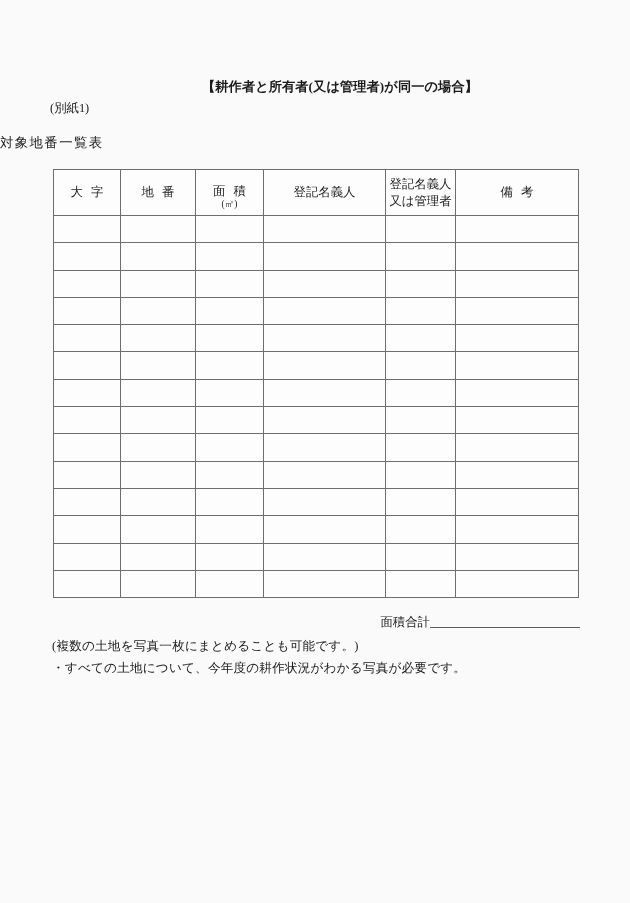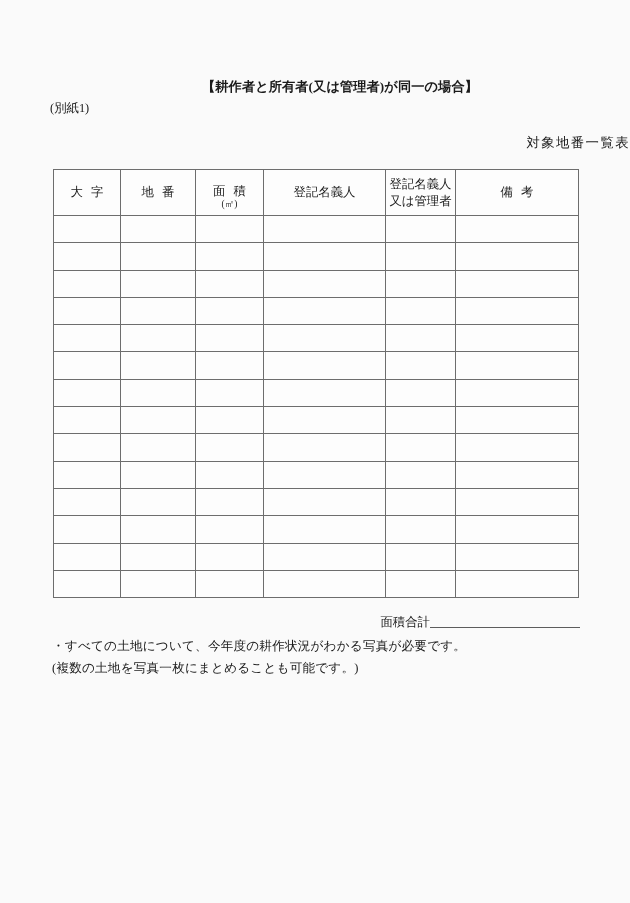--- a/index.html
+++ b/index.html
@@ -42,21 +42,21 @@
     font-size: 12.4px;
     white-space: nowrap;
   }
 
   
   .table-title {
     position: absolute;
     top: 134px;
     left: 0;
     width: 630px;
-    text-align: right;
+    text-align: left;
     font-size: 13.4px;
     letter-spacing: 1.4px;
   }
 
   
   .parcel-table-wrap {
     position: absolute;
     top: 169px;
     left: 53px;
     width: 525px;
@@ -321,17 +321,17 @@
     </table>
   </div>
 
   <div class="area-total">
     <span class="area-total-inner">
       <span class="area-total-label">面積合計</span><span class="area-total-blank"></span>
     </span>
   </div>
 
   <div class="notes">
+    <div class="note-line">(複数の土地を写真一枚にまとめることも可能です。)</div>
     <div class="note-line">・すべての土地について、今年度の耕作状況がわかる写真が必要です。</div>
-    <div class="note-line">(複数の土地を写真一枚にまとめることも可能です。)</div>
   </div>
 
 </div>
 
 </body></html>

